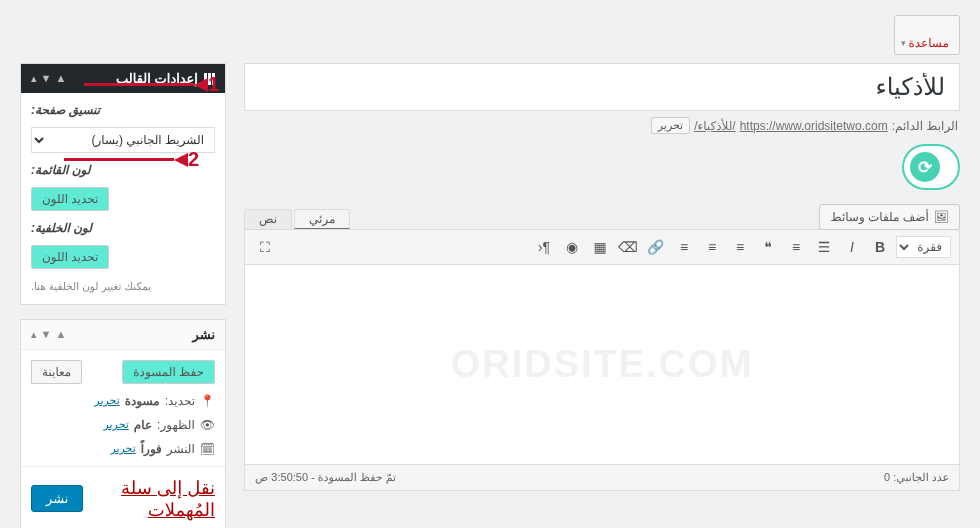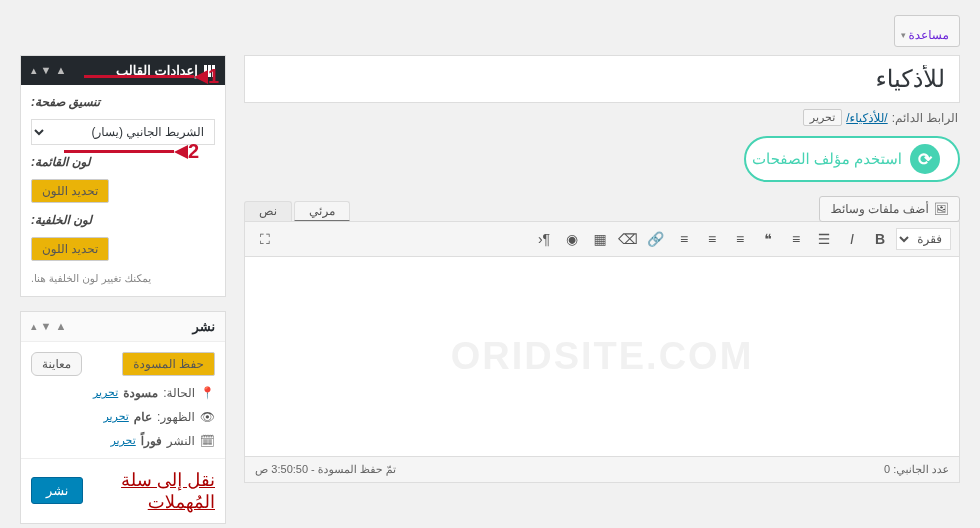--- a/index.html
+++ b/index.html
@@ -1,29 +1,29 @@
 <!DOCTYPE html>
 <html dir="rtl" lang="ar"><head>
 <meta charset="utf-8">
 <style>
 * { margin:0; padding:0; box-sizing:border-box; }
 body { font-family: Tahoma, Arial, sans-serif; font-size:13px; background:#f1f1f1; direction:rtl; color:#444; }
 .wrap { padding:15px 20px; max-width:980px; margin:0 auto; background:#f1f1f1; }
 .topbar { display:flex; justify-content:space-between; align-items:flex-start; margin-bottom:8px; }
 .page-heading { font-size:22px; font-weight:400; color:#23282d; }
 .top-buttons { display:flex; gap:6px; }
-.top-btn { background:#f7f7f7; border:1px solid #ccc; border-radius:3px; padding:12px 10px 4px 6px; font-size:12px; color:#6d28d9; cursor:pointer; display:flex; align-items:center; gap:3px; }
+.top-btn { background:#f7f7f7; border:1px solid #ccc; border-radius:3px; padding:20px 10px 4px 6px; font-size:12px; color:#b91c1c; cursor:pointer; display:flex; align-items:center; gap:3px; }
 .top-btn::after { content:"▾"; font-size:9px; color:#888; }
 .columns { display:flex; gap:18px; }
 .main { flex:1; min-width:0; }
 .side { width:206px; display:flex; flex-direction:column; gap:14px; }
 .title-wrap { position:relative; }
 .title-input { width:100%; background:#fff; border:1px solid #ddd; font-size:24px; padding:8px 14px; color:#32373c; height:48px; }
 .permalink { font-size:12px; color:#666; margin:6px 2px 10px; display:flex; align-items:center; gap:4px; }
-.permalink a { color:#0369a1; text-decoration:underline; }
+.permalink a { color:#737373; text-decoration:underline; }
 .permalink-btn { border:1px solid #ccc; background:#f7f7f7; border-radius:2px; padding:1px 6px; font-size:11px; color:#555; cursor:pointer; }
 .builder-btn { display:inline-flex; align-items:center; gap:8px; border:2px solid #46d3b3; color:#46d3b3; background:#fff; border-radius:999px; padding:6px 18px 6px 6px; font-size:15px; cursor:pointer; margin-bottom:14px; position:relative; }
 .builder-icon { width:30px; height:30px; border-radius:50%; background:#46d3b3; color:#fff; display:flex; align-items:center; justify-content:center; font-size:17px; font-weight:bold; }
 .media-btn { display:inline-flex; align-items:center; gap:5px; border:1px solid #ccc; background:#f7f7f7; border-radius:3px; padding:5px 10px; font-size:12px; color:#555; cursor:pointer; margin-bottom:-1px; }
 .editor-tabs { display:flex; gap:2px; border-bottom:1px solid #ddd; margin-bottom:-1px; }
 .editor-tabs .spacer { flex:1; }
 .ed-tab { padding:2px 14px; font-size:12px; color:#555; border:1px solid #ddd; border-bottom:none; background:#ebebeb; cursor:pointer; border-radius:3px 3px 0 0; }
 .ed-tab.active { background:#f5f5f5; border-bottom:1px solid #737373; position:relative; z-index:2; }
 .row-editor-top { display:flex; align-items:flex-end; justify-content:space-between; }
 .toolbar { background:#f5f5f5; border:1px solid #ddd; padding:5px 8px; display:flex; align-items:center; gap:4px; flex-wrap:wrap; }
@@ -34,29 +34,29 @@
 .editor-status { display:flex; justify-content:space-between; border:1px solid #ddd; border-top:none; background:#f5f5f5; padding:6px 10px; font-size:11px; color:#666; }
 .panel { background:#fff; border:1px solid #ddd; }
 .panel-head { background:#23282d; color:#fff; padding:7px 10px; display:flex; align-items:center; justify-content:space-between; font-size:13px; }
 .panel-head.light { background:#fafafa; color:#23282d; border-bottom:1px solid #eee; }
 .panel-head .tools { display:flex; gap:4px; color:#bbb; font-size:11px; }
 .panel-head.light .tools { color:#888; }
 .panel-head .h-title { display:flex; align-items:center; gap:6px; font-weight:600; }
 .panel-body { padding:10px; font-size:12px; color:#555; display:flex; flex-direction:column; gap:10px; align-items:flex-end; }
 .form-label { font-weight:600; color:#444;font-style:italic; }
 .form-select { width:100%; border:1px solid #ddd; padding:4px 6px; font-size:12px; background:#fff; color:#32373c; }
-.small-btn { border:1px solid #ccc; background:#eab308; padding:4px 10px; font-size:12px; border-radius:2px; cursor:pointer; color:#555; }
+.small-btn { border:1px solid #ccc; background:#5eead4; padding:4px 10px; font-size:12px; border-radius:2px; cursor:pointer; color:#555; }
 .hint { font-size:10.5px; color:#888; line-height:1.4; text-align:right; }
 .pub-row { display:flex; justify-content:space-between; width:100%; }
 .pub-meta { width:100%; text-align:right; font-size:12px; color:#555; display:flex; align-items:center; gap:5px; justify-content:flex-start; }
 .pub-meta a { color:#0073aa; text-decoration:underline; font-size:11px; }
 .pub-footer { border-top:1px solid #eee; padding:10px; display:flex; justify-content:space-between; align-items:center; background:#fff; }
 .trash { color:#a00; text-decoration:underline; font-size:18px; cursor:pointer; }
 .publish-btn { background:#0085ba; border:1px solid #006799; color:#fff; padding:5px 14px; border-radius:3px; font-size:13px; cursor:pointer; }
-.preview-btn { border:1px solid #ccc; background:#f7f7f7; padding:4px 10px; font-size:12px; border-radius:6px; cursor:pointer; color:#555; }
+.preview-btn { border:1px solid #ccc; background:#f7f7f7; padding:4px 10px; font-size:12px; border-radius:1px; cursor:pointer; color:#555; }
 .arrow { position:absolute; display:flex; align-items:center; }
 .arrow-line { height:3px; background:#c8102e; width:110px; }
 .arrow-head { width:0; height:0; border-top:7px solid transparent; border-bottom:7px solid transparent; border-right:14px solid #c8102e; }
 .arrow-num { color:#c8102e; font-weight:bold; font-size:20px; margin-right:8px; font-family: Arial; }
 .ann1 { top:10px; left:-160px; }
 .ann2 { top:4px; left:-180px; }
 .builder-wrap { position:relative; text-align:right; }
 .tools span { cursor:pointer; }
 .bars-icon { display:inline-flex; flex-direction:row; gap:1px; }
 .bars-icon span { width:3px; height:12px; background:#fff; display:inline-block; }
@@ -78,28 +78,28 @@
         <input class="title-input" value="للأذكياء" style="">
         <div class="arrow ann1">
           <span class="arrow-num">1</span>
           <div class="arrow-head"></div>
             <div class="arrow-line"></div>
         </div>
       </div>
 
       <div class="permalink">
         <span>الرابط الدائم:</span>
+        <a href="#">https://www.oridsitetwo.com</a>
           <a href="#">/للأذكياء/</a>
         <button class="permalink-btn">تحرير</button>
       </div>
 
       <div class="builder-wrap">
         <button class="builder-btn">
           <span class="builder-icon">⟳</span>
-          <span>استخدم مؤلف الصفحات</span>
         </button>
         <div class="arrow ann2">
           <span class="arrow-num">2</span>
           <div class="arrow-head"></div>
             <div class="arrow-line"></div>
         </div>
       </div>
 
       <div class="row-editor-top">
         <button class="media-btn">
@@ -186,21 +186,21 @@
               <span>▴</span>
             </span>
         </div>
         <div class="panel-body">
           <div class="pub-row">
             <button class="small-btn">حفظ المسودة</button>
             <button class="preview-btn">معاينة</button>
           </div>
           <div class="pub-meta">
             <span>📍</span>
-            <span>الحالة:</span>
+            <span>تحديد:</span>
             <b>مسودة</b>
             <a href="#">تحرير</a>
           </div>
           <div class="pub-meta">
             <span>👁</span>
             <span>الظهور:</span>
             <b>عام</b>
             <a href="#">تحرير</a>
           </div>
           <div class="pub-meta">

